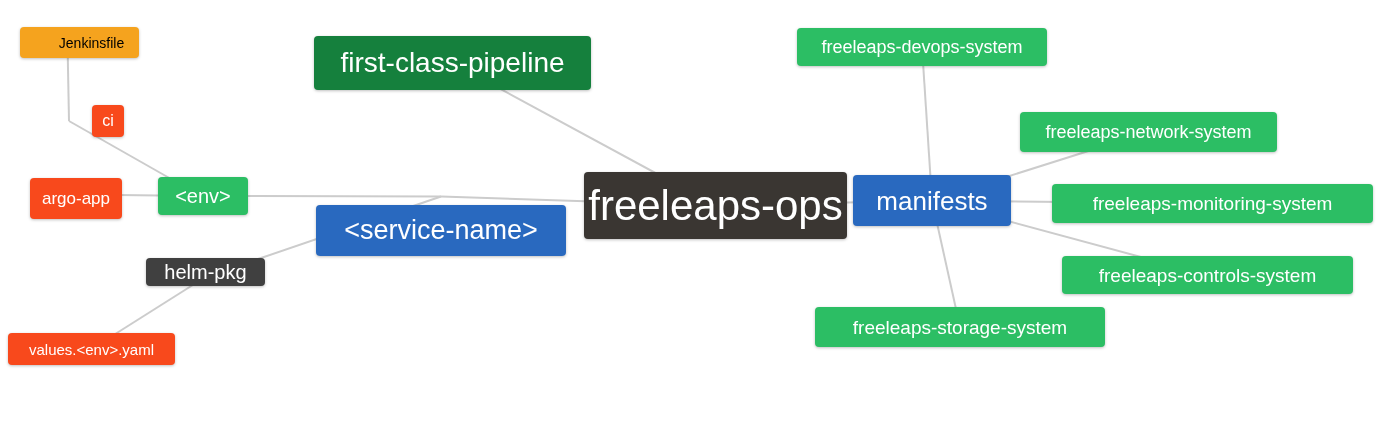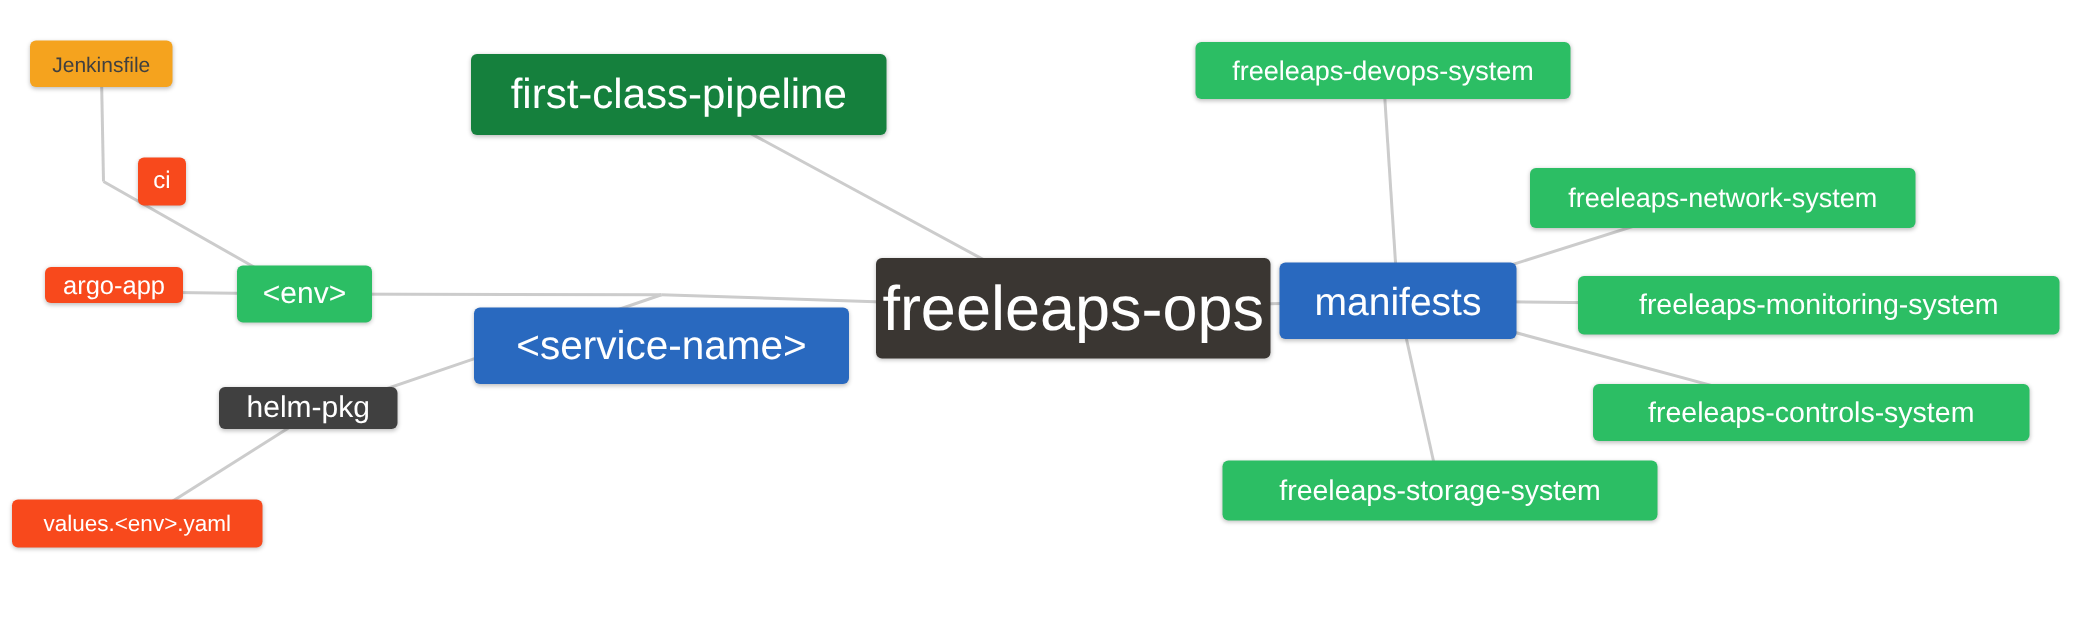--- a/index.html
+++ b/index.html
@@ -52,23 +52,23 @@
       <line x1="452.5" y1="63" x2="715.5" y2="205.5" stroke="#CCCCCC" stroke-width="2"></line>
       <line x1="441" y1="196.5" x2="715.5" y2="205.5" stroke="#CCCCCC" stroke-width="2"></line>
       <line x1="715.5" y1="205.5" x2="932" y2="200.5" stroke="#CCCCCC" stroke-width="2"></line>
       <line x1="932" y1="200.5" x2="922" y2="47" stroke="#CCCCCC" stroke-width="2"></line>
       <line x1="932" y1="200.5" x2="1148.5" y2="132" stroke="#CCCCCC" stroke-width="2"></line>
       <line x1="932" y1="200.5" x2="1212.5" y2="203.5" stroke="#CCCCCC" stroke-width="2"></line>
       <line x1="932" y1="200.5" x2="1207.5" y2="275" stroke="#CCCCCC" stroke-width="2"></line>
       <line x1="932" y1="200.5" x2="960" y2="327" stroke="#CCCCCC" stroke-width="2"></line>
     </svg>
   <div id="node-layer">
-      <div class="node" style="left: 20px; top: 27px; width: 95px; height: 31px; font-size: 14px; background: rgb(245, 163, 30); color: #404040;">Jenkinsfile</div>
+      <div class="node" style="left: 20px; top: 27px; width: 95px; height: 31px; font-size: 14px; background: rgb(245, 163, 30); color: #000000; padding-left: 24px;">Jenkinsfile</div>
       <div class="node" style="left: 53px; top: 105px; width: 32px; height: 32px; font-size: 16px; background: rgb(248, 73, 28); color: rgb(255, 255, 255); margin-left: 39px;">ci</div>
-      <div class="node" style="left: 30px; top: 178px; width: 92px; height: 24px; font-size: 17px; background: rgb(248, 73, 28); color: rgb(255, 255, 255);">argo-app</div>
+      <div class="node" style="left: 30px; top: 178px; width: 92px; height: 41px; font-size: 17px; background: rgb(248, 73, 28); color: rgb(255, 255, 255);">argo-app</div>
       <div class="node" style="left: 158px; top: 177px; width: 90px; height: 38px; font-size: 20px; background: rgb(44, 190, 100); color: rgb(255, 255, 255);">&lt;env&gt;</div>
       <div class="node" style="left: 146px; top: 258px; width: 119px; height: 28px; font-size: 20px; background: #404040; color: rgb(255, 255, 255);">helm-pkg</div>
       <div class="node" style="left: 8px; top: 333px; width: 167px; height: 32px; font-size: 15px; background: rgb(248, 73, 28); color: rgb(255, 255, 255);">values.&lt;env&gt;.yaml</div>
       <div class="node" style="left: 316px; top: 171px; width: 250px; height: 51px; font-size: 27px; background: rgb(41, 105, 191); color: rgb(255, 255, 255); margin-top: 34px;">&lt;service-name&gt;</div>
       <div class="node" style="left: 314px; top: 36px; width: 277px; height: 54px; font-size: 28px; background: #15803d; color: rgb(255, 255, 255);">first-class-pipeline</div>
       <div class="node" style="left: 584px; top: 172px; width: 263px; height: 67px; font-size: 42px; background: rgb(58, 54, 50); color: rgb(255, 255, 255);">freeleaps-ops</div>
       <div class="node" style="left: 853px; top: 175px; width: 158px; height: 51px; font-size: 26px; background: rgb(41, 105, 191); color: rgb(255, 255, 255);">manifests</div>
       <div class="node" style="left: 797px; top: 28px; width: 250px; height: 38px; font-size: 18px; background: rgb(44, 190, 100); color: rgb(255, 255, 255);">freeleaps-devops-system</div>
       <div class="node" style="left: 1020px; top: 112px; width: 257px; height: 40px; font-size: 18px; background: rgb(44, 190, 100); color: rgb(255, 255, 255);">freeleaps-network-system</div>
       <div class="node" style="left: 1052px; top: 184px; width: 321px; height: 39px; font-size: 19px; background: rgb(44, 190, 100); color: rgb(255, 255, 255);">freeleaps-monitoring-system</div>

